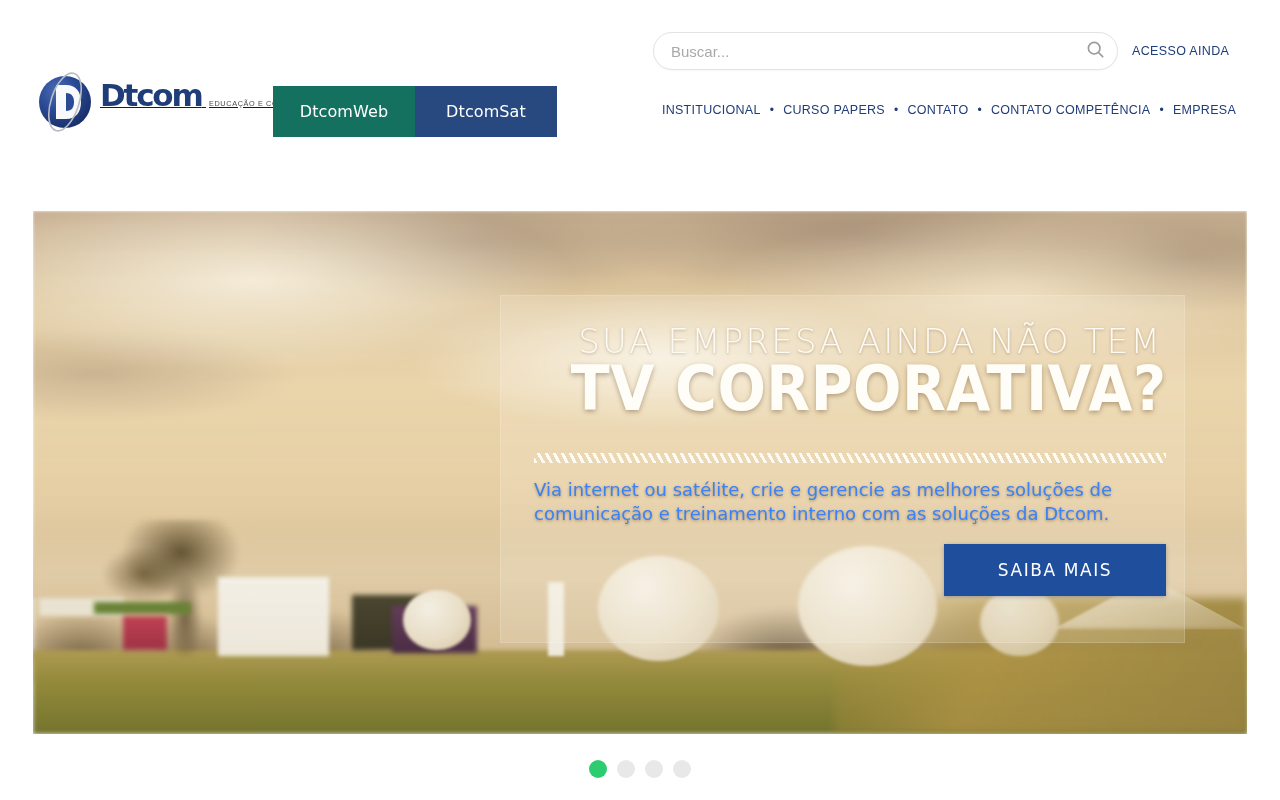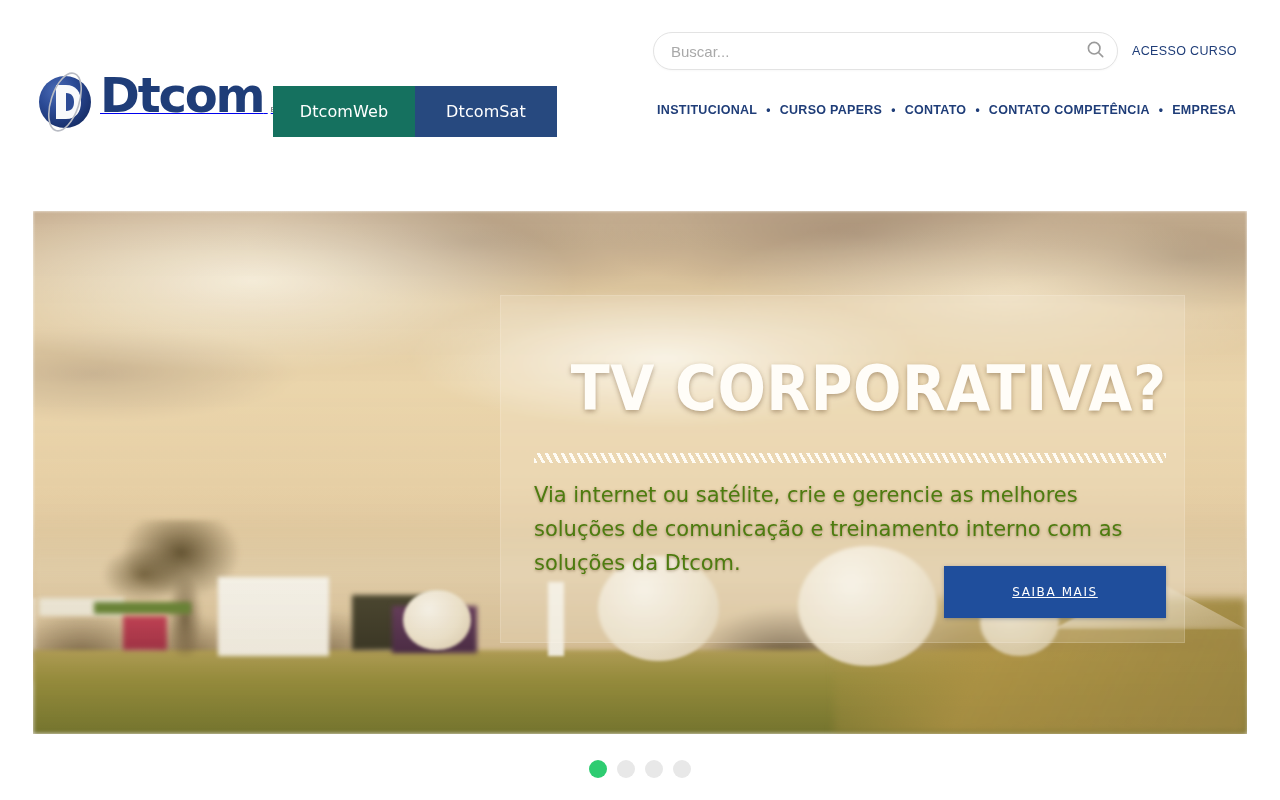--- a/index.html
+++ b/index.html
@@ -20,21 +20,21 @@
   
   .logo-block {
     position: absolute; left: 36px; top: 70px;
     display: flex; align-items: flex-start;
   }
   .logo-mark { width: 58px; height: 62px; flex: 0 0 58px; }
   .logo-text-wrap { margin-left: 6px; padding-top: 2px; }
   .logo-word {
     font-family: "DejaVu Sans", sans-serif;
     font-weight: bold;
-    font-size: 48px;
+    font-size: 31px;
     line-height: 46px;
     letter-spacing: -2.2px;
     color: #1f3d78;
   }
   .logo-tag {
     font-family: "Liberation Sans", sans-serif;
     font-size: 7.3px;
     letter-spacing: 0.62px;
     color: #4a4a4a;
     margin-top: 3px;
@@ -101,21 +101,20 @@
     white-space: nowrap;
   }
 
   
   .mainnav {
     position: absolute; right: 44px; top: 103px;
     display: flex; 
     font-size: 12.5px;
     letter-spacing: 0.28px;
     color: #1f3d78;
-    font-weight: bold;
   }
   .mainnav a {
     color: #1f3d78;
     text-decoration: none;
     cursor: pointer;
     white-space: nowrap;
   }
   .mainnav .sep {
     color: #1f3d78;
     margin: 0 9px;
@@ -268,37 +267,37 @@
     height: 10px;
     background-image: repeating-linear-gradient(
       62deg,
       rgba(255,253,247,0.95) 0px, rgba(255,253,247,0.95) 3px,
       rgba(255,253,247,0) 3px, rgba(255,253,247,0) 7px
     );
   }
   .h-sub {
     position: absolute; left: 33px; right: 18px; top: 182px;
     font-family: "DejaVu Sans", sans-serif;
-    font-size: 21px;
-    line-height: 34px;
-    color: #4d7c0f;
+    font-size: 18px;
+    line-height: 24px;
+    color: #3b82f6;
     text-shadow: 0 1px 3px rgba(85,55,22,0.45);
   }
   .cta {
-    position: absolute; right: 18px; top: 270px;
+    position: absolute; right: 18px; top: 248px;
     width: 222px; height: 52px;
     background: #1f4e9c;
     border: 0;
     color: #ffffff;
     font-family: "DejaVu Sans", sans-serif;
-    font-size: 12px;
+    font-size: 17px;
     letter-spacing: 1.6px;
     cursor: pointer;
     box-shadow: 0 1px 4px rgba(40,60,100,0.35);
-    display: flex; align-items: center; justify-content: center; text-decoration: underline;
+    display: flex; align-items: center; justify-content: center;
   }
 
   
   .dots {
     position: absolute; left: 0; top: 760px; width: 1280px;
     display: flex; justify-content: center; align-items: center; gap: 10px;
   }
   .dot {
     width: 18px; height: 18px; border-radius: 50%;
     background: #e8e8e8;
@@ -345,21 +344,21 @@
       <button class="search-btn">
         <span>
           <svg viewBox="0 0 24 24" width="21" height="21" fill="none" stroke="#9a9a9a" stroke-width="1.9" stroke-linecap="round">
             <circle cx="10.5" cy="10.5" r="6.6"></circle>
             <line x1="15.4" y1="15.4" x2="20.2" y2="20.2"></line>
           </svg>
         </span>
       </button>
     </div>
 
-    <a class="acesso" href="#">ACESSO CURSO</a>
+    <a class="acesso" href="#">ACESSO AINDA</a>
 
     <nav class="mainnav">
       <a href="#">INSTITUCIONAL</a>
       <span class="sep">•</span>
       <a href="#">CURSO PAPERS</a>
       <span class="sep">•</span>
       <a href="#">CONTATO</a>
       <span class="sep">•</span>
       <a href="#">CONTATO COMPETÊNCIA</a>
       <span class="sep">•</span>
@@ -384,20 +383,21 @@
       <div class="mast-white"></div>
       <div class="dish d1"></div>
       <div class="dish d2"></div>
       <div class="dish d3"></div>
       <div class="dish d4"></div>
       <div class="roof"></div>
       <div class="sepia-wash"></div>
     </div>
 
     <div class="overlay">
+      <div class="h-kicker">SUA EMPRESA AINDA NÃO TEM</div>
       <div class="h-main">TV CORPORATIVA?</div>
       <div class="hatch"></div>
       <div class="h-sub">Via internet ou satélite, crie e gerencie as melhores soluções de comunicação e treinamento interno com as soluções da Dtcom.</div>
       <button class="cta">SAIBA MAIS</button>
     </div>
   </div>
 
   <div class="dots">
     <span class="dot active"></span>
     <span class="dot"></span>

